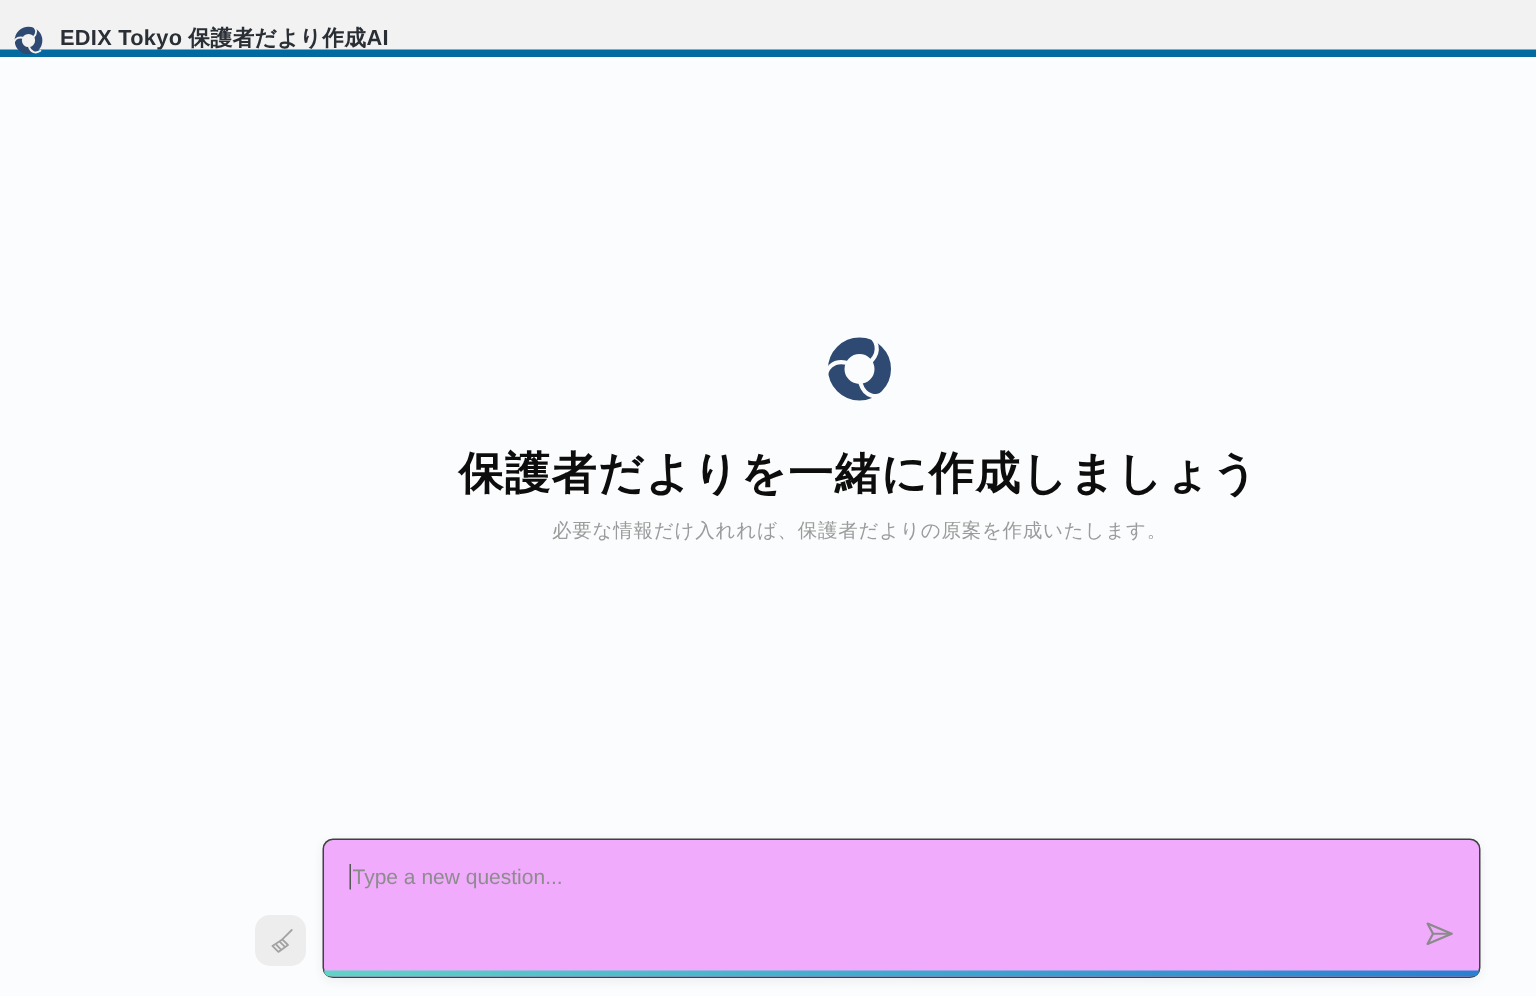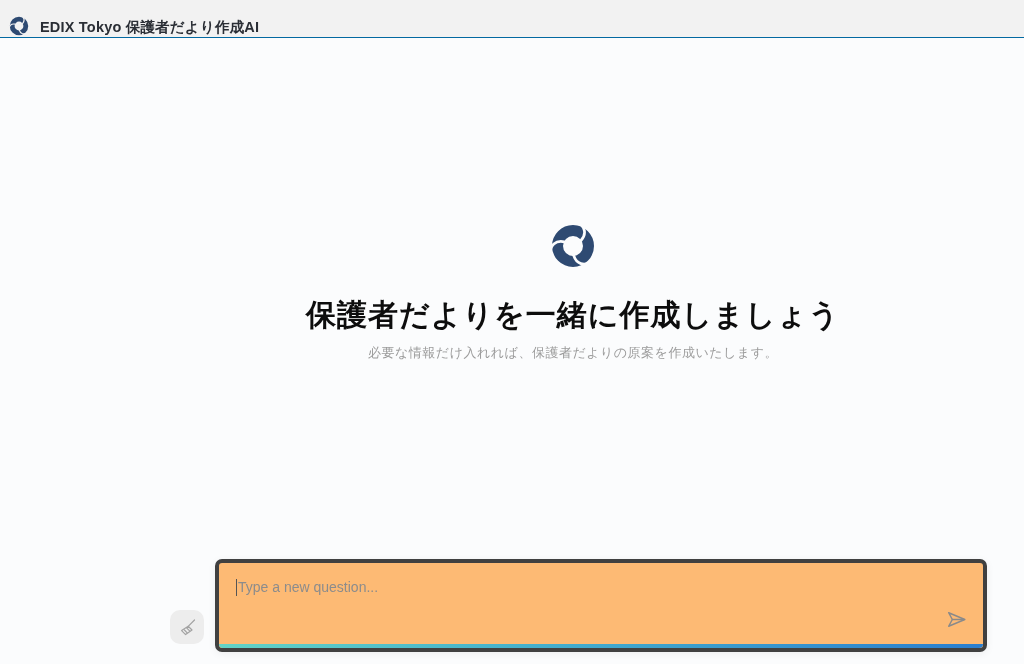--- a/index.html
+++ b/index.html
@@ -16,22 +16,22 @@
   html,body{width:1024px;height:664px;overflow:hidden;}
   body{
     font-family:"Liberation Sans","DejaVu Sans",sans-serif;
     background:var(--page-bg);
     position:relative;
   }
   
   .app-header{
     position:absolute;top:0;left:0;width:1024px;height:38px;
     background:var(--header-bg);
-    border-bottom:1px solid #0369a1;
-    display:flex;align-items:flex-end;
+    border-bottom:5px solid #0369a1;
+    display:flex;align-items:flex-start;
     padding:16px 12px 0 8px;gap:10px;
     z-index:5;
   }
   .app-header .logo-svg{width:22px;height:22px;display:block;}
   .app-title{
     font-size:14.5px;font-weight:700;color:#2a2e35;letter-spacing:.2px;
     white-space:nowrap;
   }
   
   .hero{
@@ -50,21 +50,21 @@
   }
   
   .clear-chat-button{
     position:absolute;left:170px;top:610px;width:34px;height:34px;
     background:#ededed;border:none;border-radius:10px;
     display:flex;align-items:center;justify-content:center;
     cursor:pointer;
   }
   .composer-card{
     position:absolute;left:215px;top:559px;width:772px;height:93px;
-    background:#fdba74;border:4px solid #404040;border-radius:7px;
+    background:#f0abfc;border:1px solid #404040;border-radius:7px;
     box-shadow:0 2px 8px rgba(0,0,0,.06);
   }
   .composer-card textarea{
     position:absolute;inset:0 48px 6px 0;
     border:none;outline:none;resize:none;background:transparent;
     padding:16px 10px 10px 19px;
     font-family:"Liberation Sans","DejaVu Sans",sans-serif;
     font-size:14px;color:#333;
   }
   .composer-card textarea::placeholder{color:#8c8c8c;opacity:1;}

